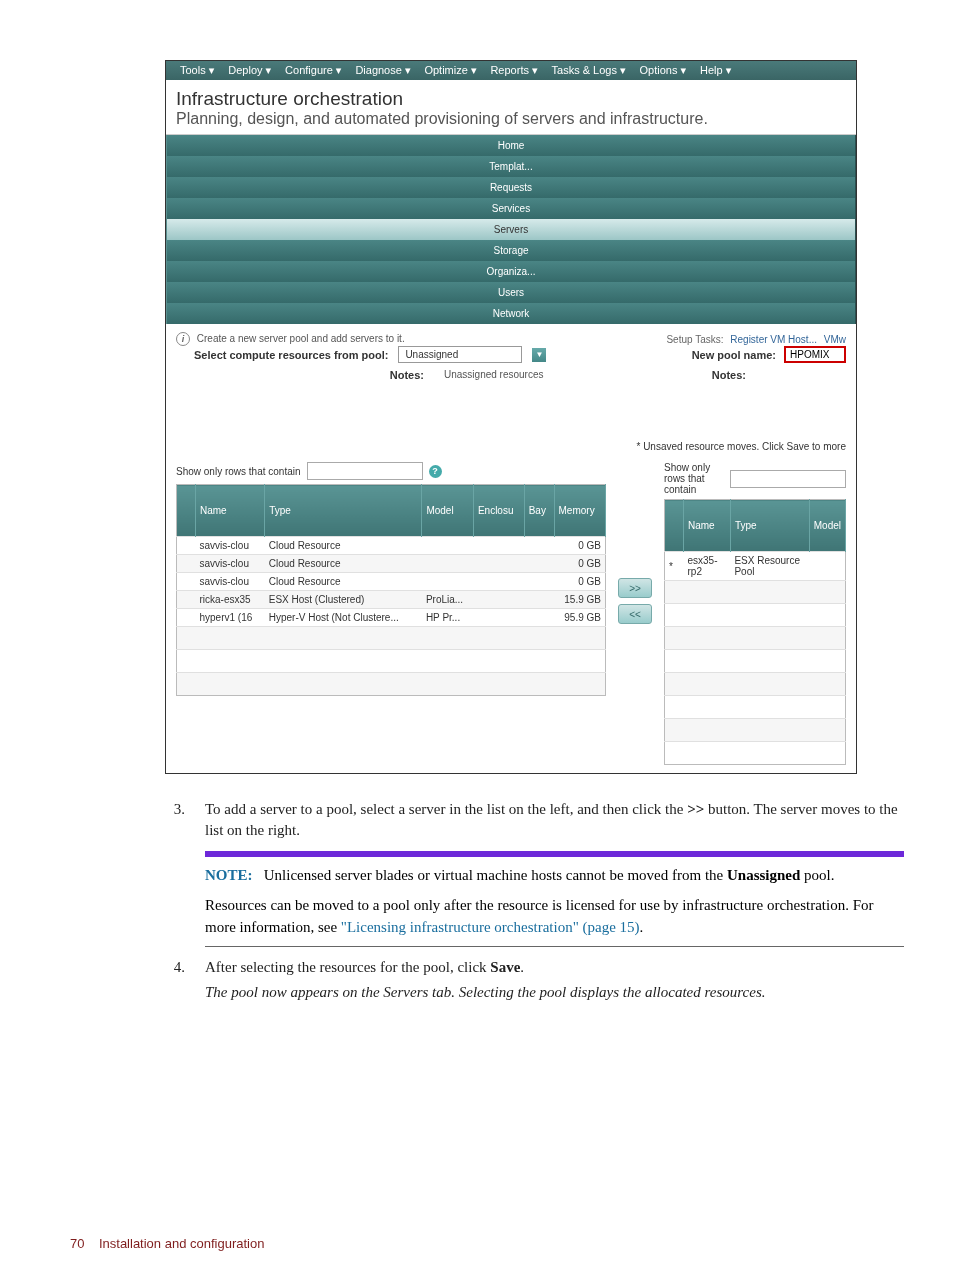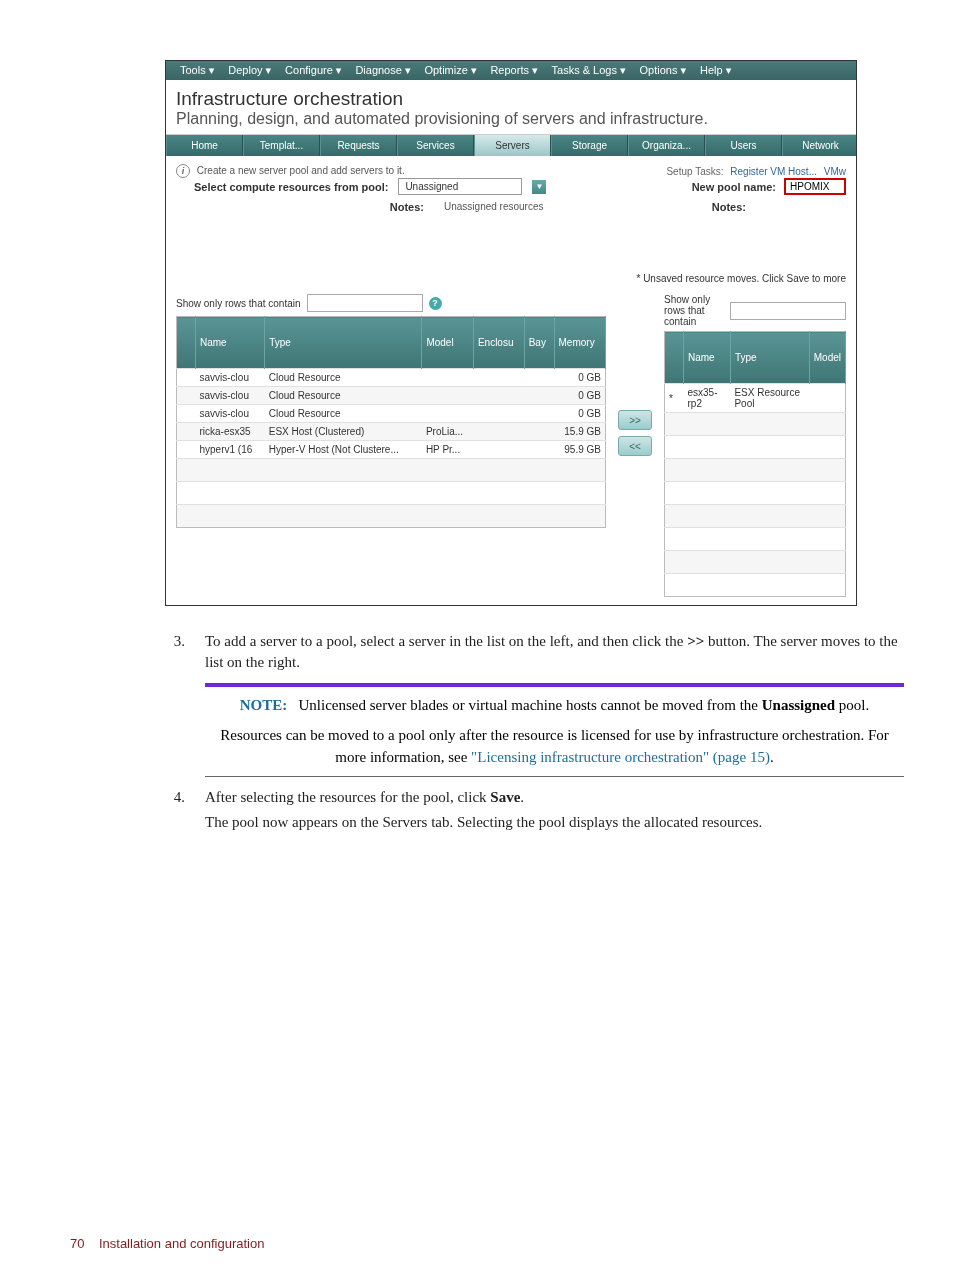--- a/index.html
+++ b/index.html
@@ -42,20 +42,21 @@
   color: #333;
   font-family: "Trebuchet MS", Arial, sans-serif;
 }
 .page-title-bar .subtitle {
   font-size: 16px;
   color: #555;
 }
 .tab-row {
   display: flex;
   background: linear-gradient(#3f7d7d, #2f6060);
+  flex-direction: column;
 }
 .tab {
   color: #fff;
   font-size: 10px;
   padding: 5px 10px;
   border-right: 1px solid #2a5050;
   border-left: 1px solid #5a9090;
   background: linear-gradient(#4a8585, #356a6a);
   flex: 0 0 auto;
   min-width: 55px;
@@ -160,27 +161,26 @@
   border:1px solid #7aa;
   border-radius:3px;
   color:#356a6a;
   font-size:10px;
   display:flex;align-items:center;justify-content:center;
 }
 .instructions { margin-left:70px; font-family: Georgia, 'Times New Roman', serif; }
 .step { display:flex; gap:20px; margin-bottom:10px; font-size:15px; color:#222; line-height:1.4; }
 .step-num { flex:0 0 20px; text-align:right; }
 .note-box {
-  border-top:4px solid #6d28d9;
+  border-top:6px solid #6d28d9;
   border-bottom:1px solid #666;
   padding:8px 0;
   margin:10px 0 10px 40px;
   font-size:15px;
   line-height:1.45;
-  text-align:center;
 }
 .note-label { color:#1a6e9e; font-weight:bold; }
 .link-like { color:#1a6e9e; }
 .footer {
   position: fixed;
   bottom: 20px;
   left: 70px;
   font-size: 13px;
   font-family: Arial, sans-serif;
   color:#7f1d1d;
@@ -413,21 +413,21 @@
 
   <div class="note-box">
     <p style="margin:0 0 8px 0;"><span class="note-label">NOTE:</span>&nbsp;&nbsp;&nbsp;Unlicensed server blades or virtual machine hosts cannot be moved from the <b>Unassigned</b> pool.</p>
     <p style="margin:0;"><span>Resources can be moved to a pool only after the resource is licensed for use by infrastructure orchestration. For more information, see </span><span class="link-like">"Licensing infrastructure orchestration" (page 15)</span><span>.</span></p>
   </div>
 
   <div class="step">
     <div class="step-num">4.</div>
     <div>
       <div>After selecting the resources for the pool, click <b>Save</b>.</div>
-      <div style="margin-top:4px;">The pool now appears on the Servers tab. Selecting the pool displays the allocated resources.</div>
+      <div style="margin-top:4px;font-style:italic;">The pool now appears on the Servers tab. Selecting the pool displays the allocated resources.</div>
     </div>
   </div>
 </div>
 
 </div>
 
 <div class="footer">
   <span>70</span>&nbsp;&nbsp;&nbsp;&nbsp;<span>Installation and configuration</span>
 </div>
 

